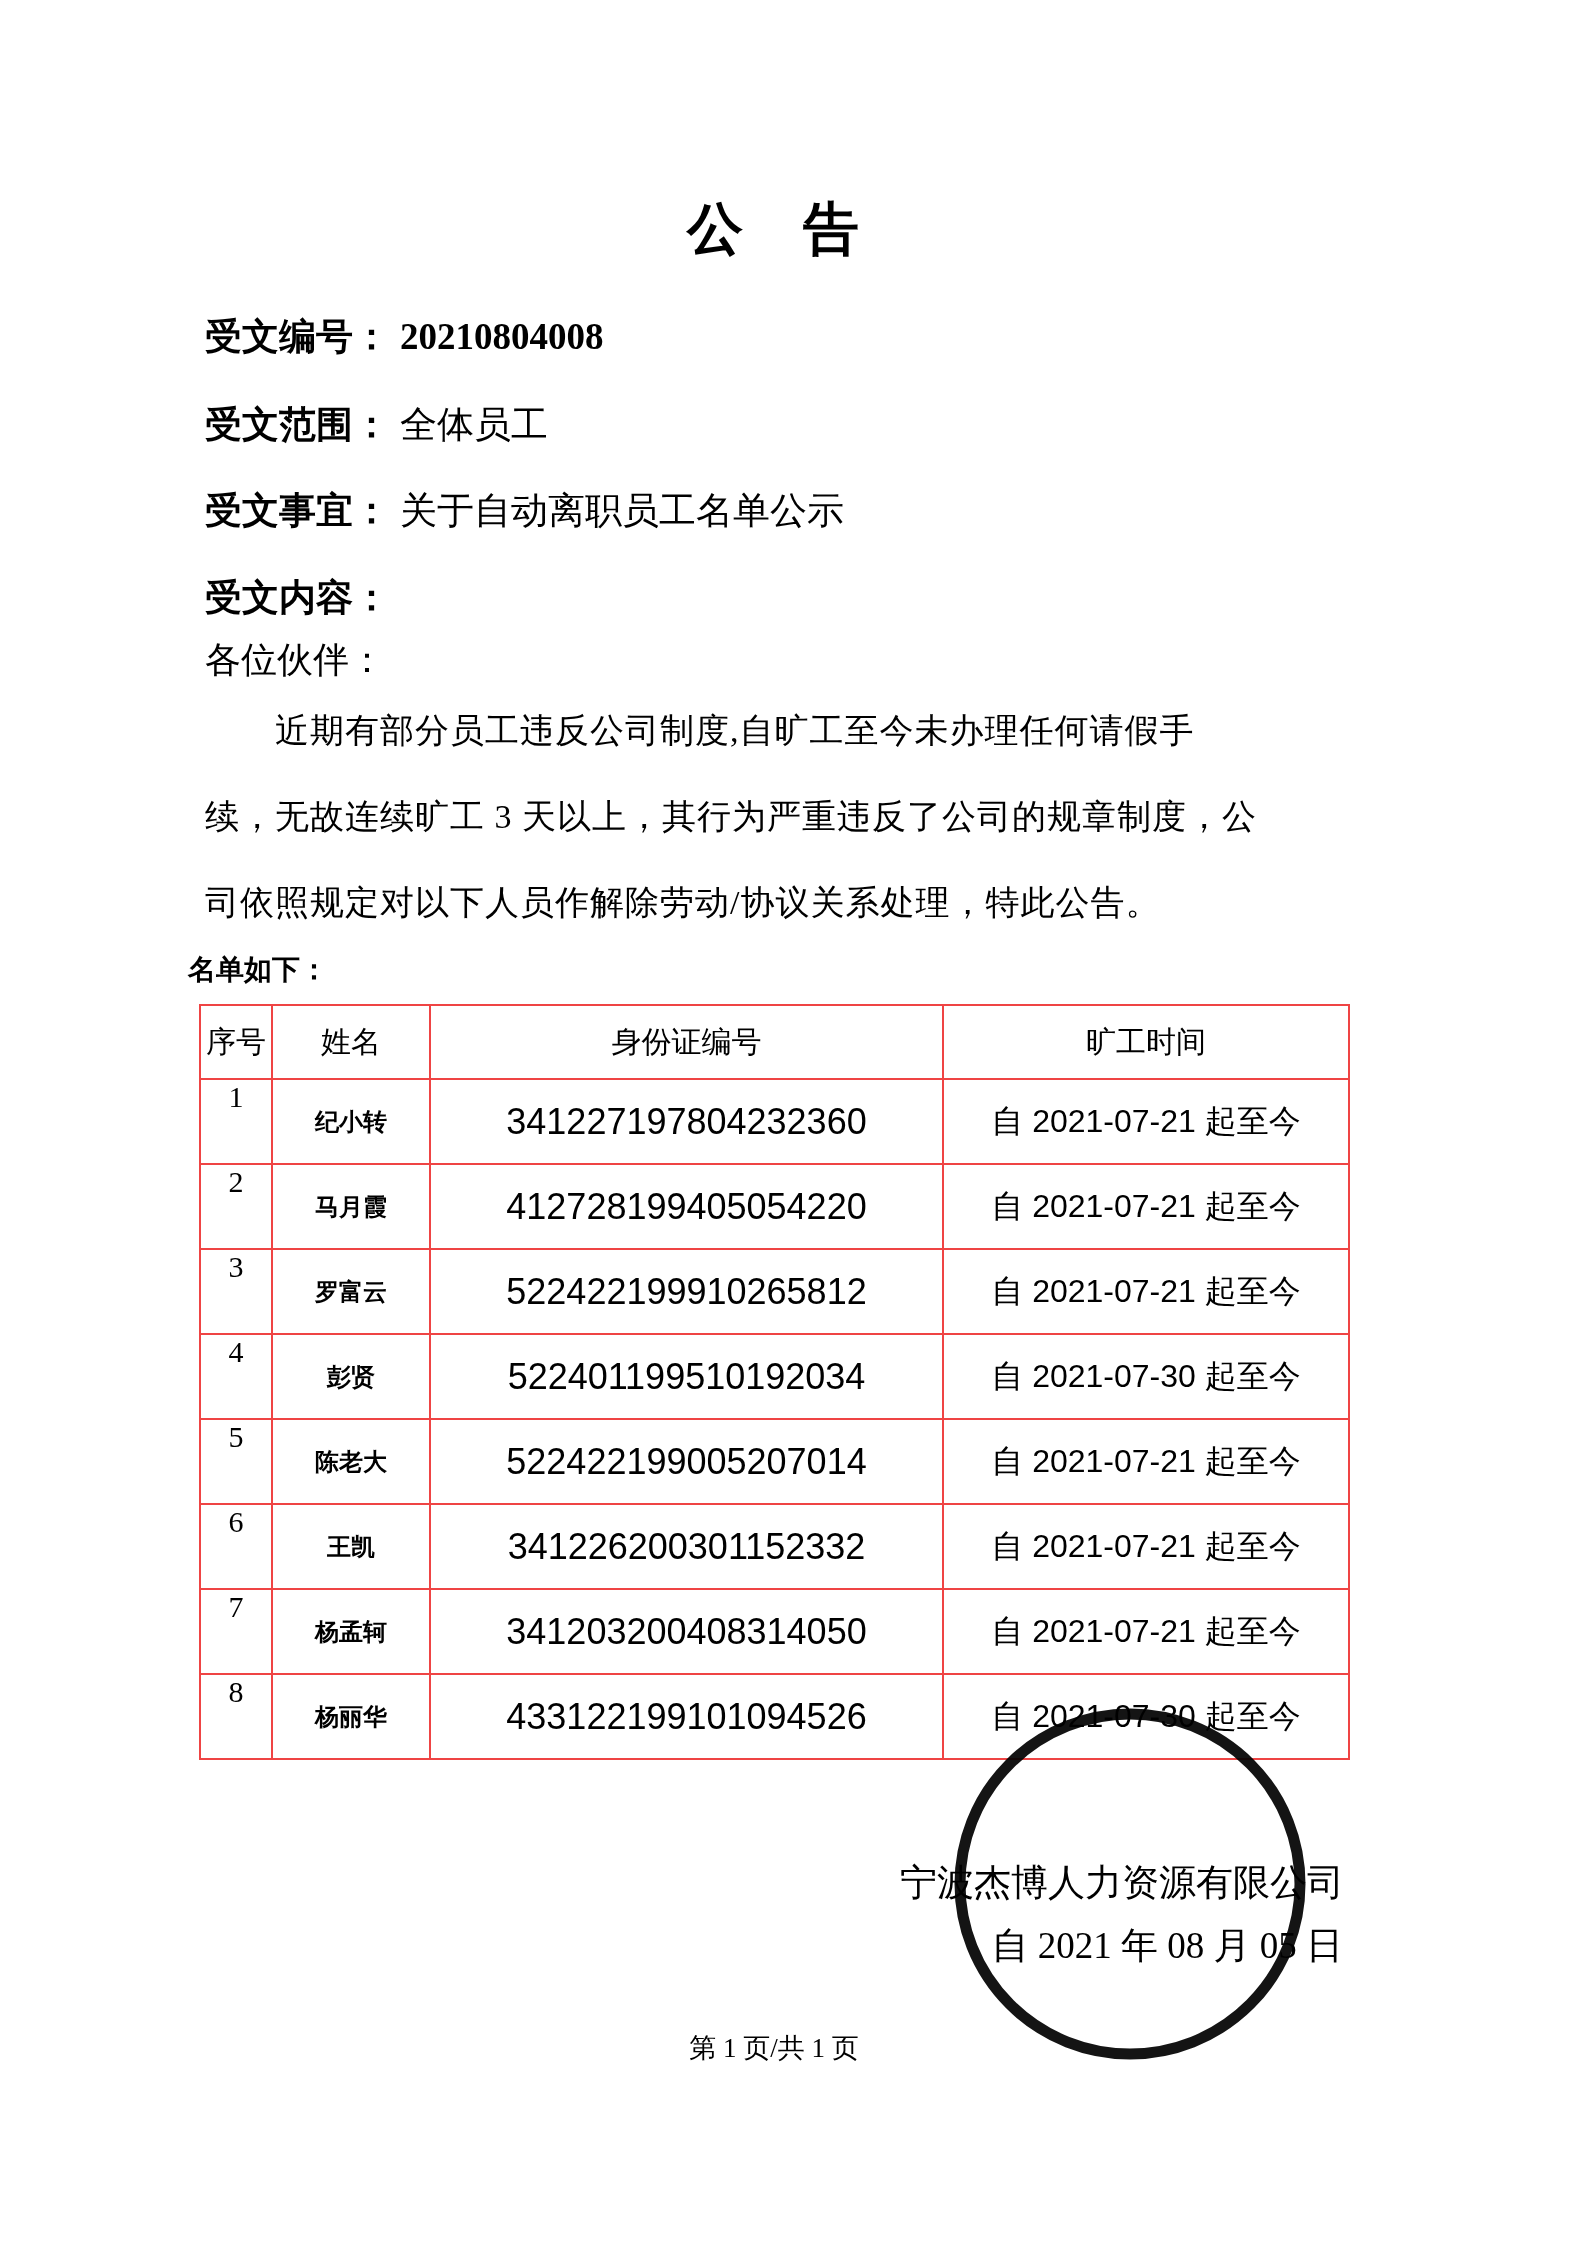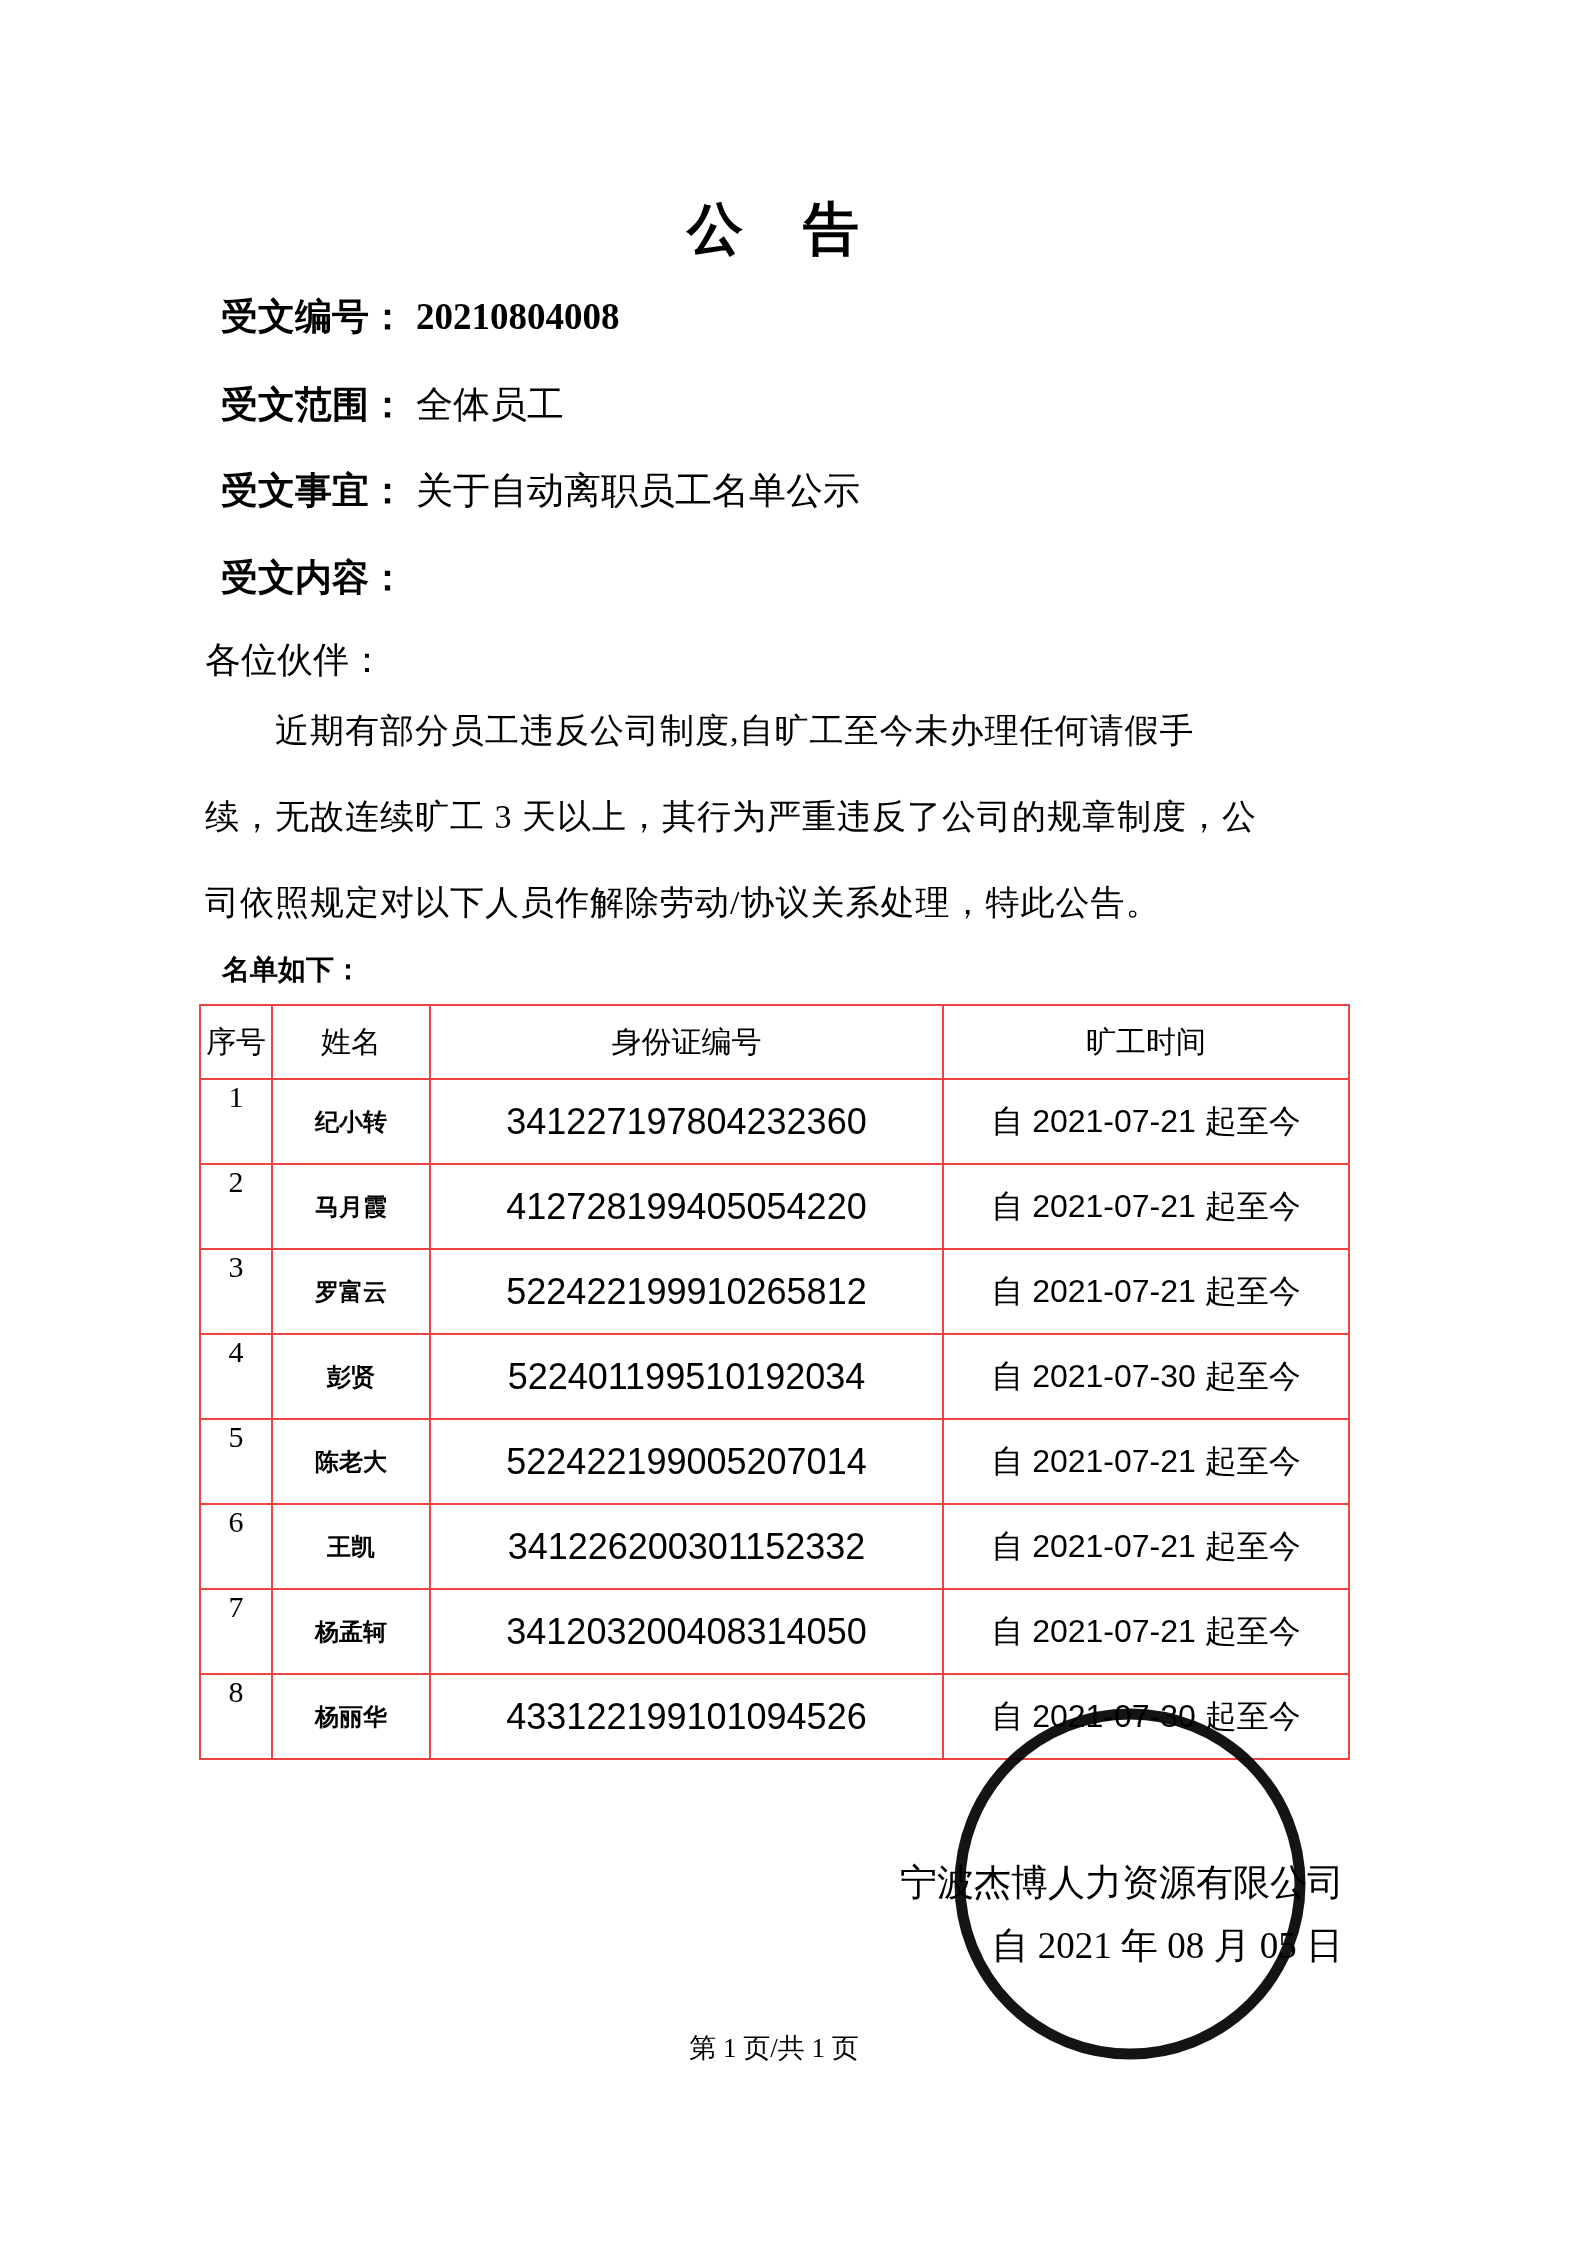--- a/index.html
+++ b/index.html
@@ -12,34 +12,34 @@
     color:#000;
   }
   .abs{position:absolute;}
   .title{
     left:199px;top:192px;width:1150px;
     text-align:center;
     font-size:56px;font-weight:bold;
     letter-spacing:2px;
     margin:0;
   }
-  .field{left:221px;font-size:37px;white-space:nowrap;}
+  .field{left:205px;font-size:37px;white-space:nowrap;margin-top:20px;}
   .f0{top:292px;}
   .f1{top:380px;}
   .f2{top:466px;}
   .f3{top:553px;}
   .flabel{font-weight:bold;}
   .fvalue{margin-left:10px;}
   .fvalue.bold{font-weight:bold;}
   .salutation{left:205px;top:636px;font-size:36px;}
   .bodyline{left:205px;font-size:34px;white-space:nowrap;letter-spacing:1px;}
   .bl0{top:708px;padding-left:70px;text-align:right;}
   .bl1{top:794px;}
   .bl2{top:880px;}
-  .list-intro{left:222px;top:951px;font-size:28px;font-weight:bold;}
+  .list-intro{left:188px;top:951px;font-size:28px;font-weight:bold;}
   table.roster{
     position:absolute;left:199px;top:1004px;
     border-collapse:collapse;table-layout:fixed;
     width:1149px;
   }
   table.roster td,table.roster th{
     border:2px solid #ef4444;
     text-align:center;padding:0;
     overflow:hidden;
   }

